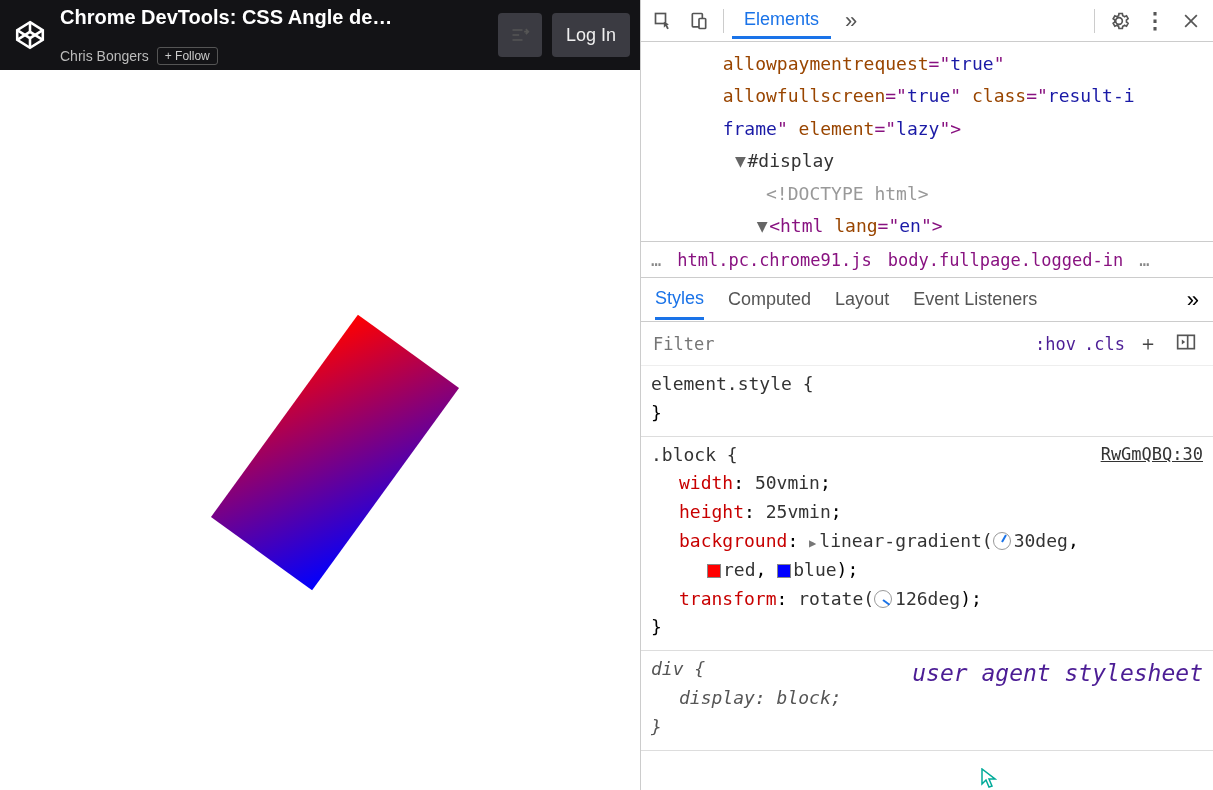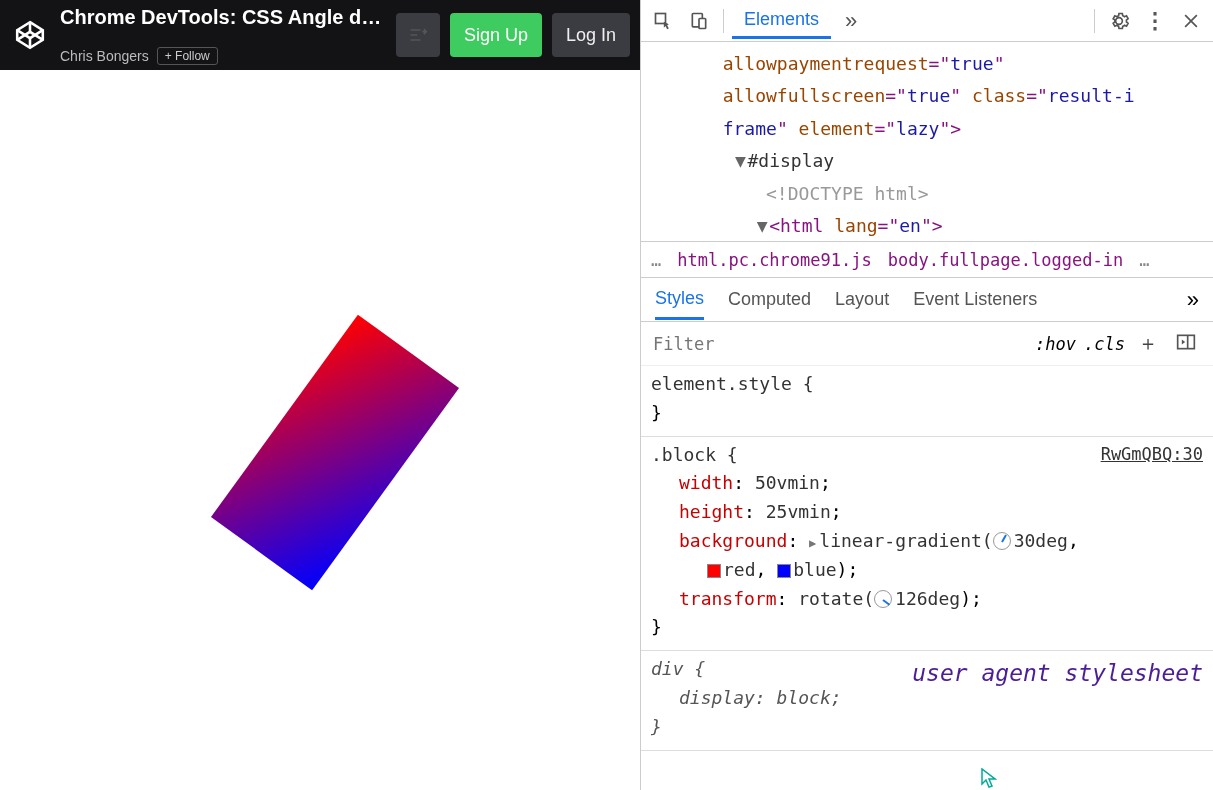--- a/index.html
+++ b/index.html
@@ -34,21 +34,21 @@
   .punct { color:#881280; }
   .doc-gray { color:#999; }
   .disclosure { color:#666; display:inline-block; width:14px; text-align:center; cursor:pointer;}
   .breadcrumb { height:36px; border-bottom:1px solid #ccc; display:flex; align-items:center; padding:0 10px; font-family: Menlo, Consolas, monospace; font-size:17px; gap:16px; color:#888;}
   .breadcrumb .crumb { color:#881280; cursor:pointer;}
   .subtabs { height:44px; border-bottom:1px solid #ccc; display:flex; align-items:center; gap:24px; padding:0 14px; font-size:18px;}
   .subtab { color:#555; padding:8px 0; cursor:pointer;}
   .subtab.active { color:#1a73e8; border-bottom:3px solid #1a73e8; }
   .filter-row { height:44px; border-bottom:1px solid #eee; display:flex; align-items:center; padding:0 12px; gap:8px; font-family: Menlo, Consolas, monospace; font-size:17px;}
   .filter-input { flex:1; border:none; font-size:17px; color:#666; outline:none; font-family: inherit;}
-  .filter-btn { color:#000000; cursor:pointer; font-weight:500;font-style:italic;}
+  .filter-btn { color:#4c1d95; cursor:pointer; font-weight:500;}
   .plus-btn, .sidebar-gutter { cursor:pointer; color:#444; font-size:20px; padding:0 5px;}
   .styles-area { flex:1; overflow:auto; font-family: Menlo, Consolas, monospace; font-size:18px; line-height:1.6; }
   .style-block { border-bottom:1px solid #ddd; padding:4px 10px 8px 10px;}
   .selector { color:#333; }
   .src-link { float:right; text-decoration:underline; color:#333; font-size:17px;}
   .prop-name { color:#c80000; }
   .prop-val { color:#333; }
   .prop-line { padding-left:28px; }
   .ua-label { float:right; font-style:italic; color:#4c1d95; font-size:23px;}
   .italic { font-style:italic; color:#555;}
@@ -82,21 +82,20 @@
         <span class="author">Chris Bongers</span>
         <button class="follow-btn">+ Follow</button>
       </div>
     </div>
     <button class="format-btn">
       <svg class="icon" viewBox="0 0 24 24" stroke="#fff">
           <path d="M3 6h12M3 12h8M3 18h12"></path>
           <path d="M19 5l3 3-3 3M22 8h-5"></path>
         </svg>
     </button>
-    <button class="signup-btn">Sign Up</button>
     <button class="login-btn">Log In</button>
   </div>
   <div class="preview-area">
     <div style="height:1200px;width:1px;"></div>
     <div class="block-shape"></div>
   </div>
 </div>
 
 <div class="right-pane">
   <div class="dt-top">

